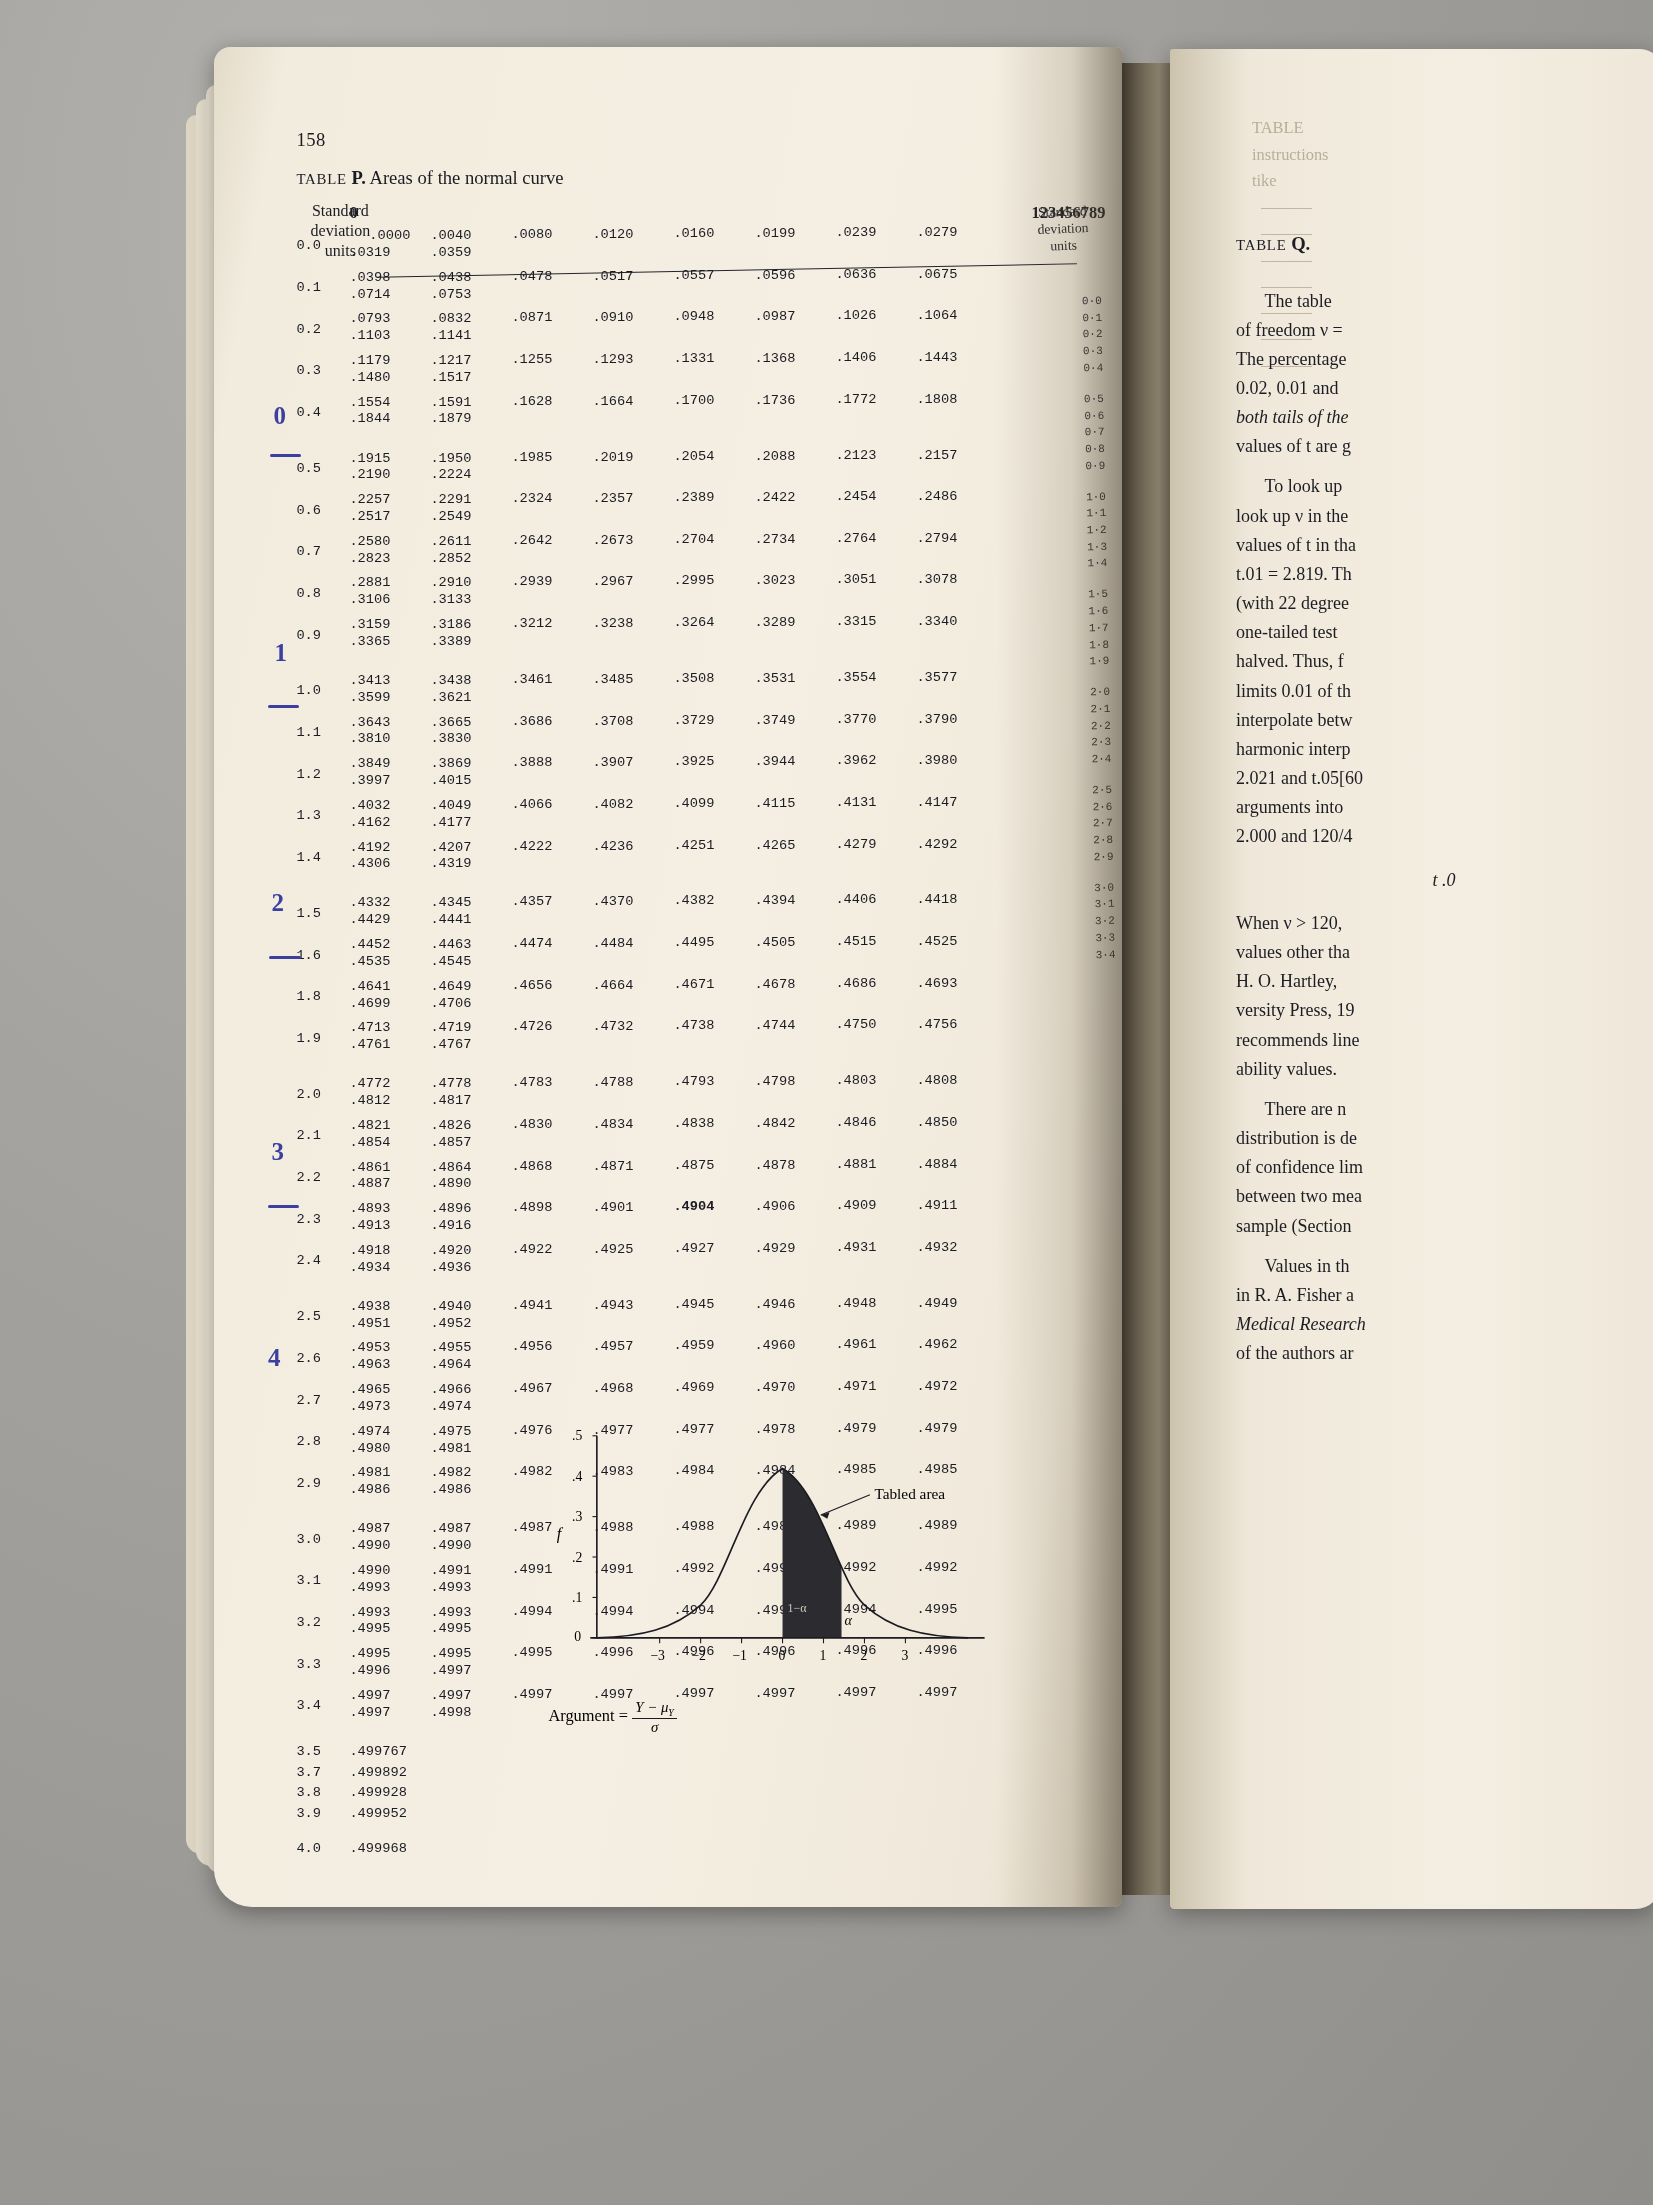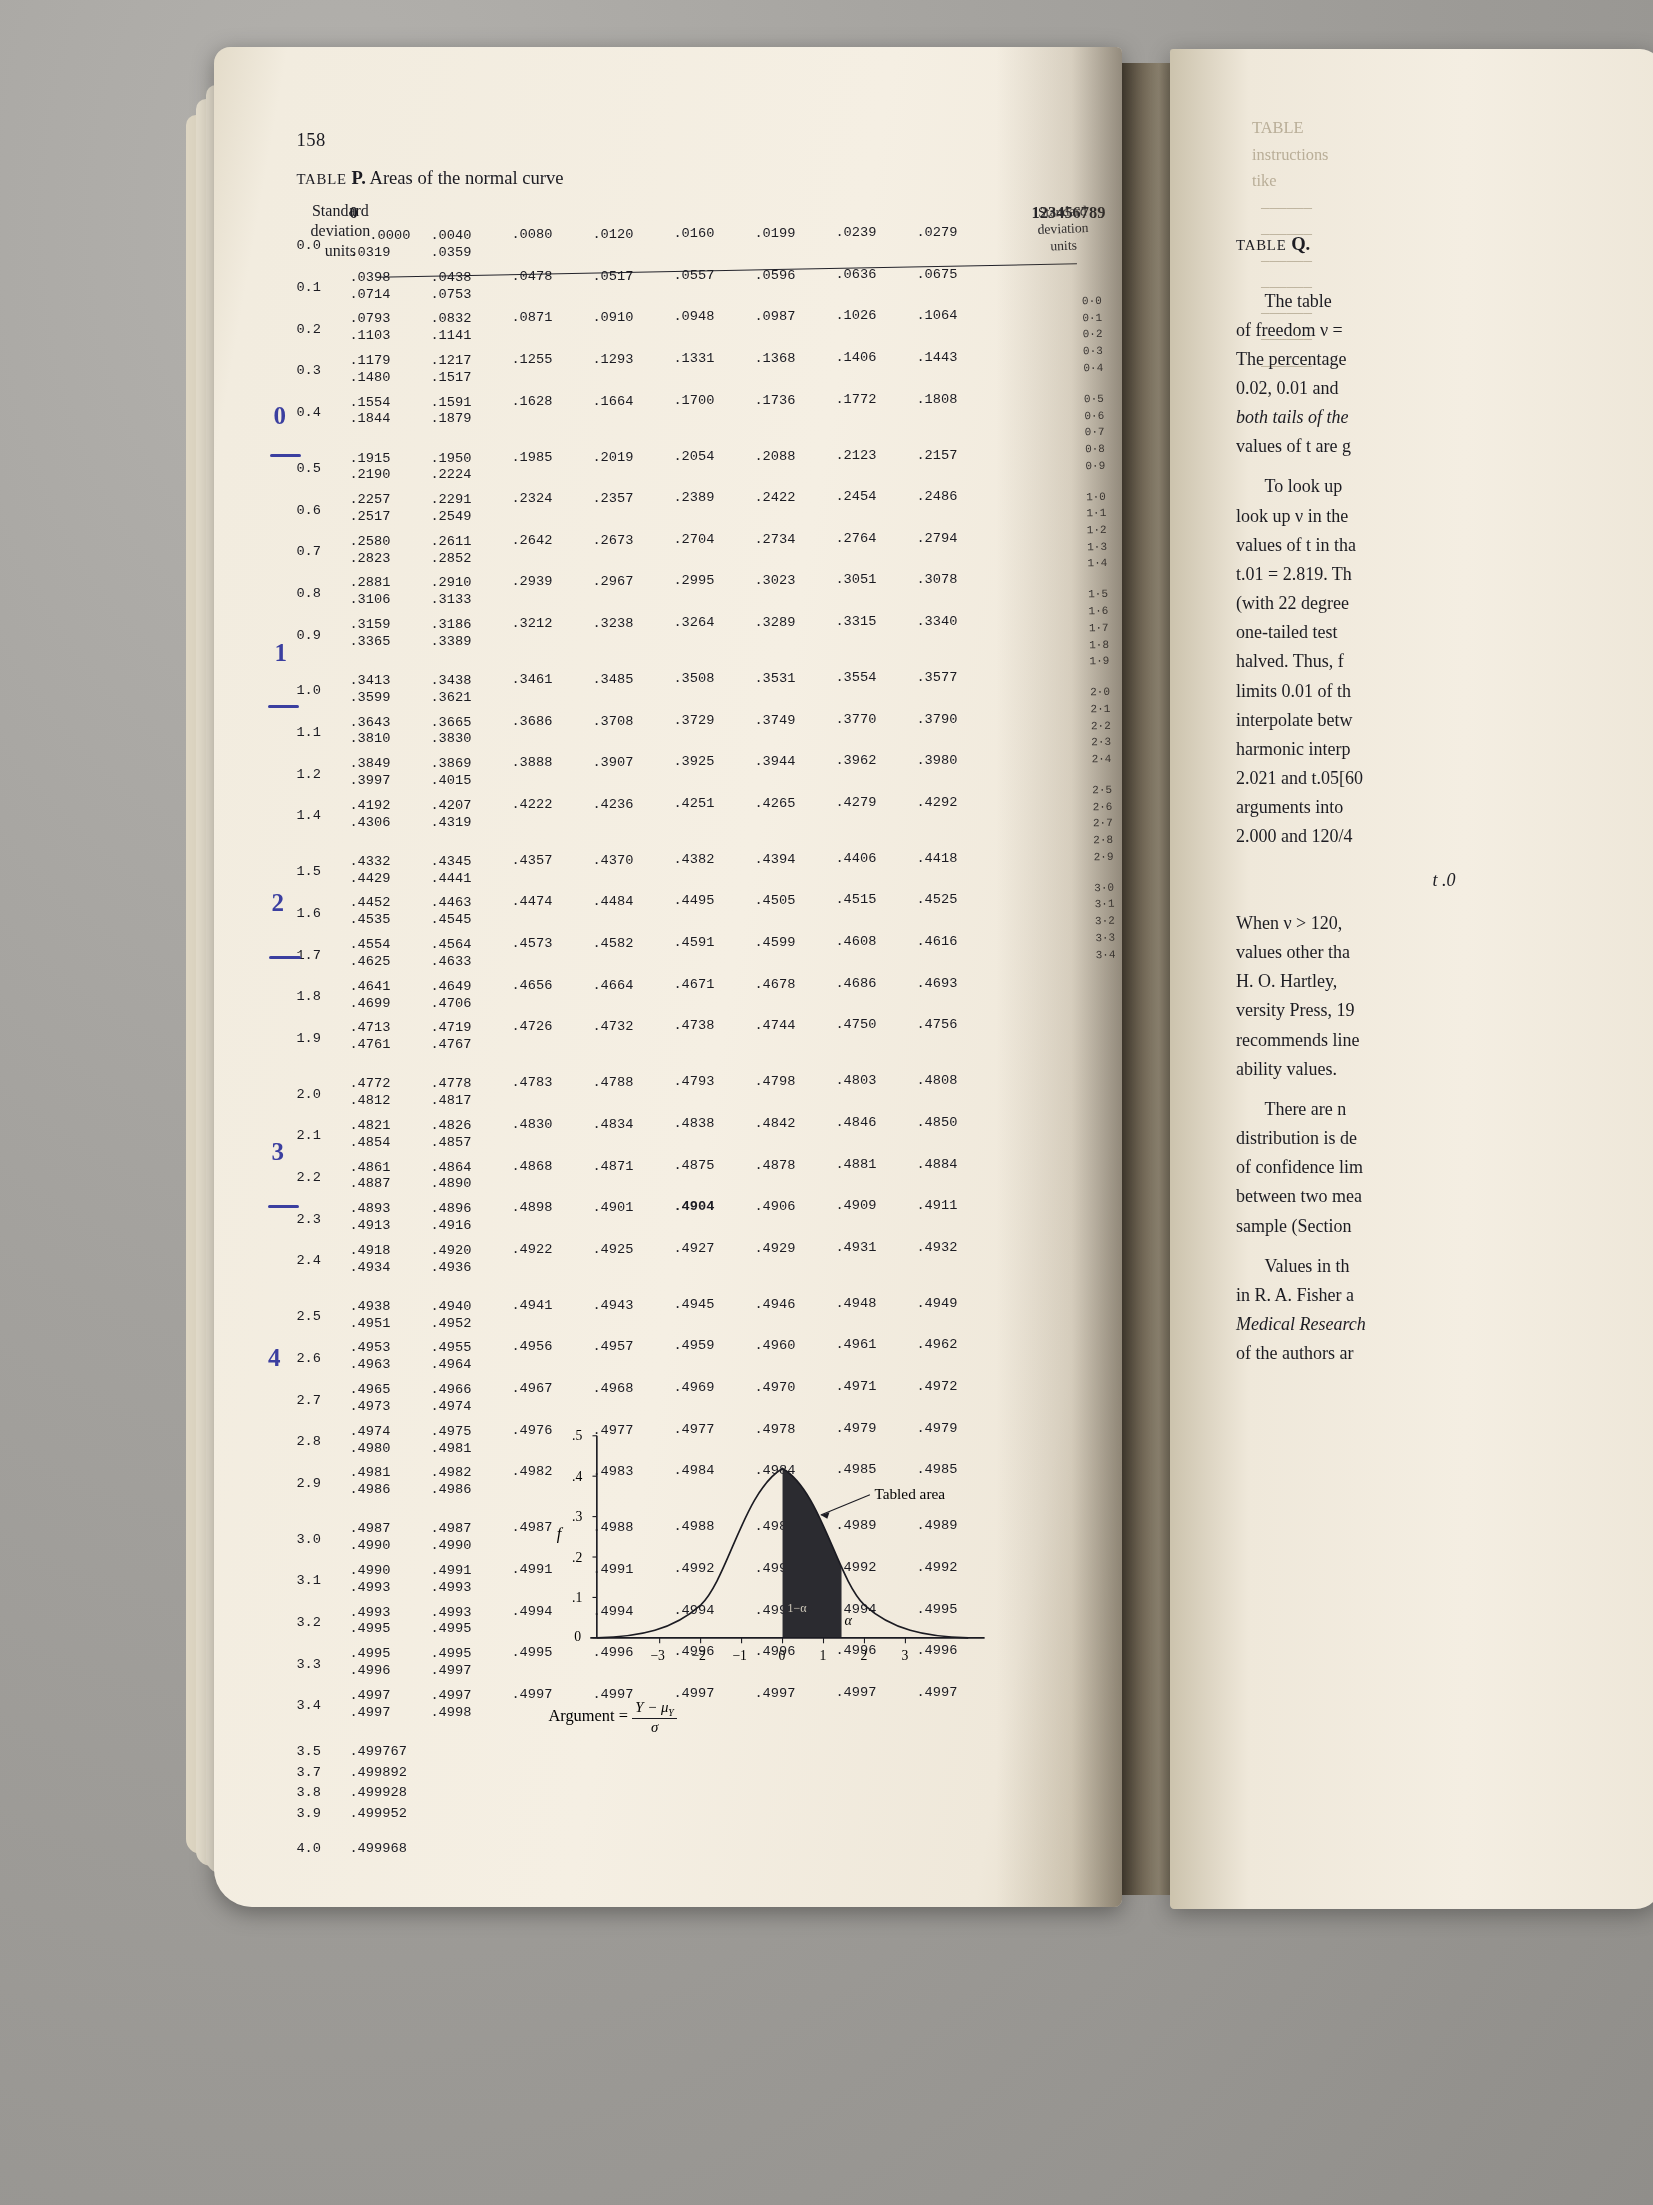--- a/index.html
+++ b/index.html
@@ -559,20 +559,33 @@
                 <td class="cell" style="display: inline-block; transform: translateY(-0.9px);">.3888</td>
                 <td class="cell" style="display: inline-block; transform: translateY(-1.4px);">.3907</td>
                 <td class="cell" style="display: inline-block; transform: translateY(-1.9px);">.3925</td>
                 <td class="cell" style="display: inline-block; transform: translateY(-2.3px);">.3944</td>
                 <td class="cell" style="display: inline-block; transform: translateY(-2.8px);">.3962</td>
                 <td class="cell" style="display: inline-block; transform: translateY(-3.3px);">.3980</td>
                 <td class="cell" style="display: inline-block; transform: translateY(-3.7px);">.3997</td>
                 <td class="cellwide" style="display: inline-block; transform: translateY(-4.2px);">.4015</td>
               </tr>
               <tr>
+                <td class="rowlab">1.3</td>
+                <td class="cell" style="display: inline-block; transform: translateY(0px);">.4032</td>
+                <td class="cell" style="display: inline-block; transform: translateY(-0.5px);">.4049</td>
+                <td class="cell" style="display: inline-block; transform: translateY(-0.9px);">.4066</td>
+                <td class="cell" style="display: inline-block; transform: translateY(-1.4px);">.4082</td>
+                <td class="cell" style="display: inline-block; transform: translateY(-1.9px);">.4099</td>
+                <td class="cell" style="display: inline-block; transform: translateY(-2.3px);">.4115</td>
+                <td class="cell" style="display: inline-block; transform: translateY(-2.8px);">.4131</td>
+                <td class="cell" style="display: inline-block; transform: translateY(-3.3px);">.4147</td>
+                <td class="cell" style="display: inline-block; transform: translateY(-3.7px);">.4162</td>
+                <td class="cellwide" style="display: inline-block; transform: translateY(-4.2px);">.4177</td>
+              </tr>
+              <tr>
                 <td class="rowlab">1.4</td>
                 <td class="cell" style="display: inline-block; transform: translateY(0px);">.4192</td>
                 <td class="cell" style="display: inline-block; transform: translateY(-0.5px);">.4207</td>
                 <td class="cell" style="display: inline-block; transform: translateY(-0.9px);">.4222</td>
                 <td class="cell" style="display: inline-block; transform: translateY(-1.4px);">.4236</td>
                 <td class="cell" style="display: inline-block; transform: translateY(-1.9px);">.4251</td>
                 <td class="cell" style="display: inline-block; transform: translateY(-2.3px);">.4265</td>
                 <td class="cell" style="display: inline-block; transform: translateY(-2.8px);">.4279</td>
                 <td class="cell" style="display: inline-block; transform: translateY(-3.3px);">.4292</td>
                 <td class="cell" style="display: inline-block; transform: translateY(-3.7px);">.4306</td>
@@ -599,33 +612,20 @@
                 <td class="cell" style="display: inline-block; transform: translateY(0px);">.4452</td>
                 <td class="cell" style="display: inline-block; transform: translateY(-0.5px);">.4463</td>
                 <td class="cell" style="display: inline-block; transform: translateY(-0.9px);">.4474</td>
                 <td class="cell" style="display: inline-block; transform: translateY(-1.4px);">.4484</td>
                 <td class="cell" style="display: inline-block; transform: translateY(-1.9px);">.4495</td>
                 <td class="cell" style="display: inline-block; transform: translateY(-2.3px);">.4505</td>
                 <td class="cell" style="display: inline-block; transform: translateY(-2.8px);">.4515</td>
                 <td class="cell" style="display: inline-block; transform: translateY(-3.3px);">.4525</td>
                 <td class="cell" style="display: inline-block; transform: translateY(-3.7px);">.4535</td>
                 <td class="cellwide" style="display: inline-block; transform: translateY(-4.2px);">.4545</td>
-              </tr>
-              <tr>
-                <td class="rowlab">1.7</td>
-                <td class="cell" style="display: inline-block; transform: translateY(0px);">.4554</td>
-                <td class="cell" style="display: inline-block; transform: translateY(-0.5px);">.4564</td>
-                <td class="cell" style="display: inline-block; transform: translateY(-0.9px);">.4573</td>
-                <td class="cell" style="display: inline-block; transform: translateY(-1.4px);">.4582</td>
-                <td class="cell" style="display: inline-block; transform: translateY(-1.9px);">.4591</td>
-                <td class="cell" style="display: inline-block; transform: translateY(-2.3px);">.4599</td>
-                <td class="cell" style="display: inline-block; transform: translateY(-2.8px);">.4608</td>
-                <td class="cell" style="display: inline-block; transform: translateY(-3.3px);">.4616</td>
-                <td class="cell" style="display: inline-block; transform: translateY(-3.7px);">.4625</td>
-                <td class="cellwide" style="display: inline-block; transform: translateY(-4.2px);">.4633</td>
               </tr>
               <tr>
                 <td class="rowlab">1.8</td>
                 <td class="cell" style="display: inline-block; transform: translateY(0px);">.4641</td>
                 <td class="cell" style="display: inline-block; transform: translateY(-0.5px);">.4649</td>
                 <td class="cell" style="display: inline-block; transform: translateY(-0.9px);">.4656</td>
                 <td class="cell" style="display: inline-block; transform: translateY(-1.4px);">.4664</td>
                 <td class="cell" style="display: inline-block; transform: translateY(-1.9px);">.4671</td>
                 <td class="cell" style="display: inline-block; transform: translateY(-2.3px);">.4678</td>
                 <td class="cell" style="display: inline-block; transform: translateY(-2.8px);">.4686</td>

